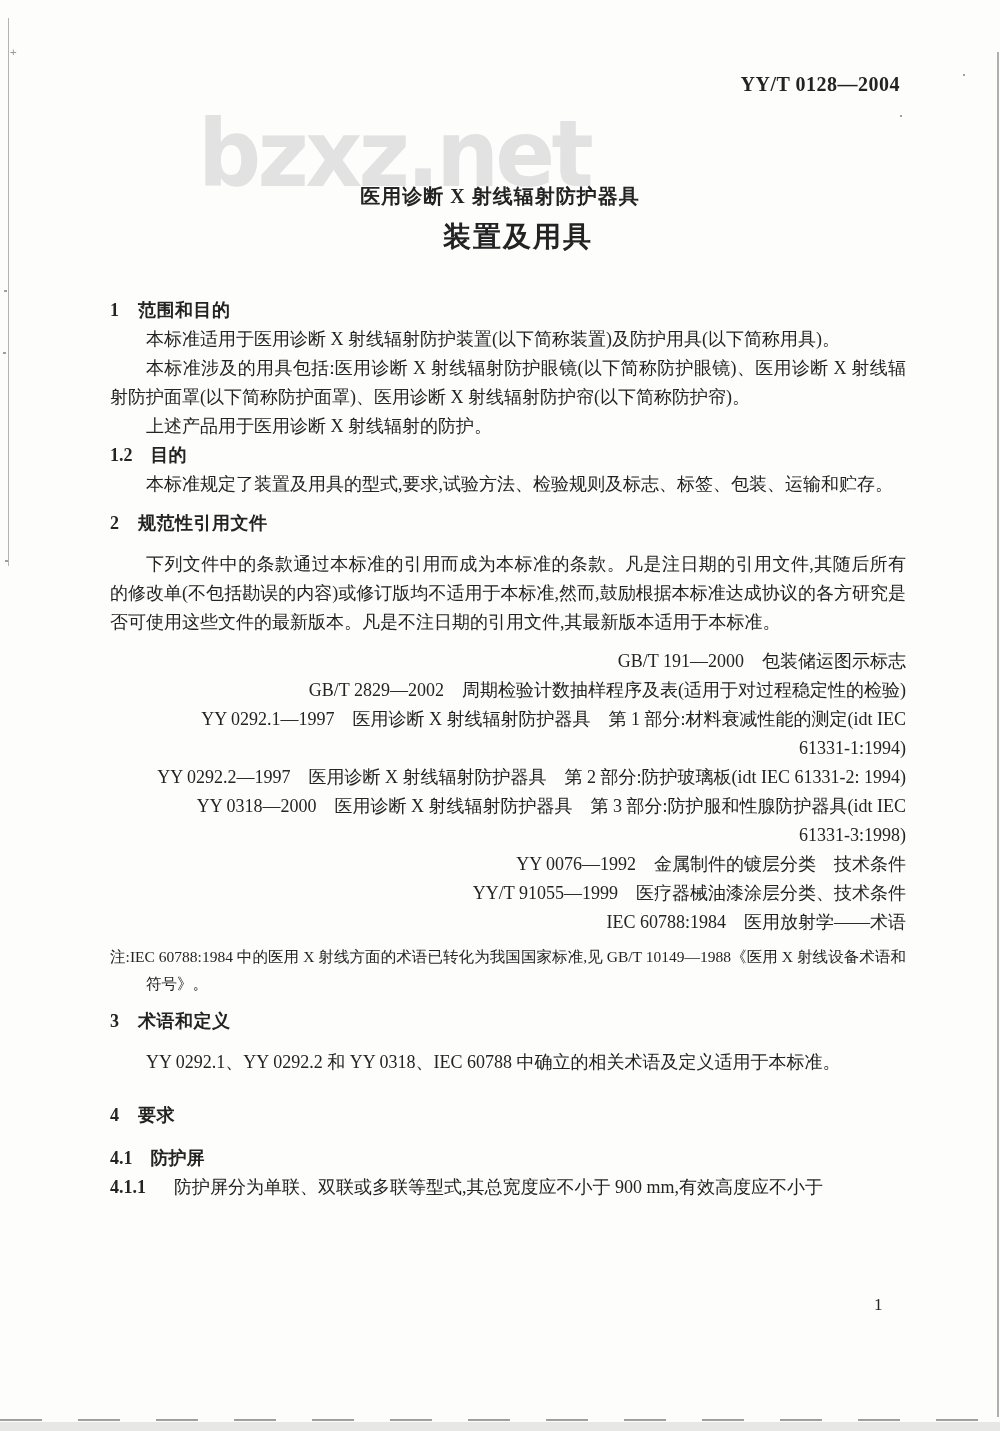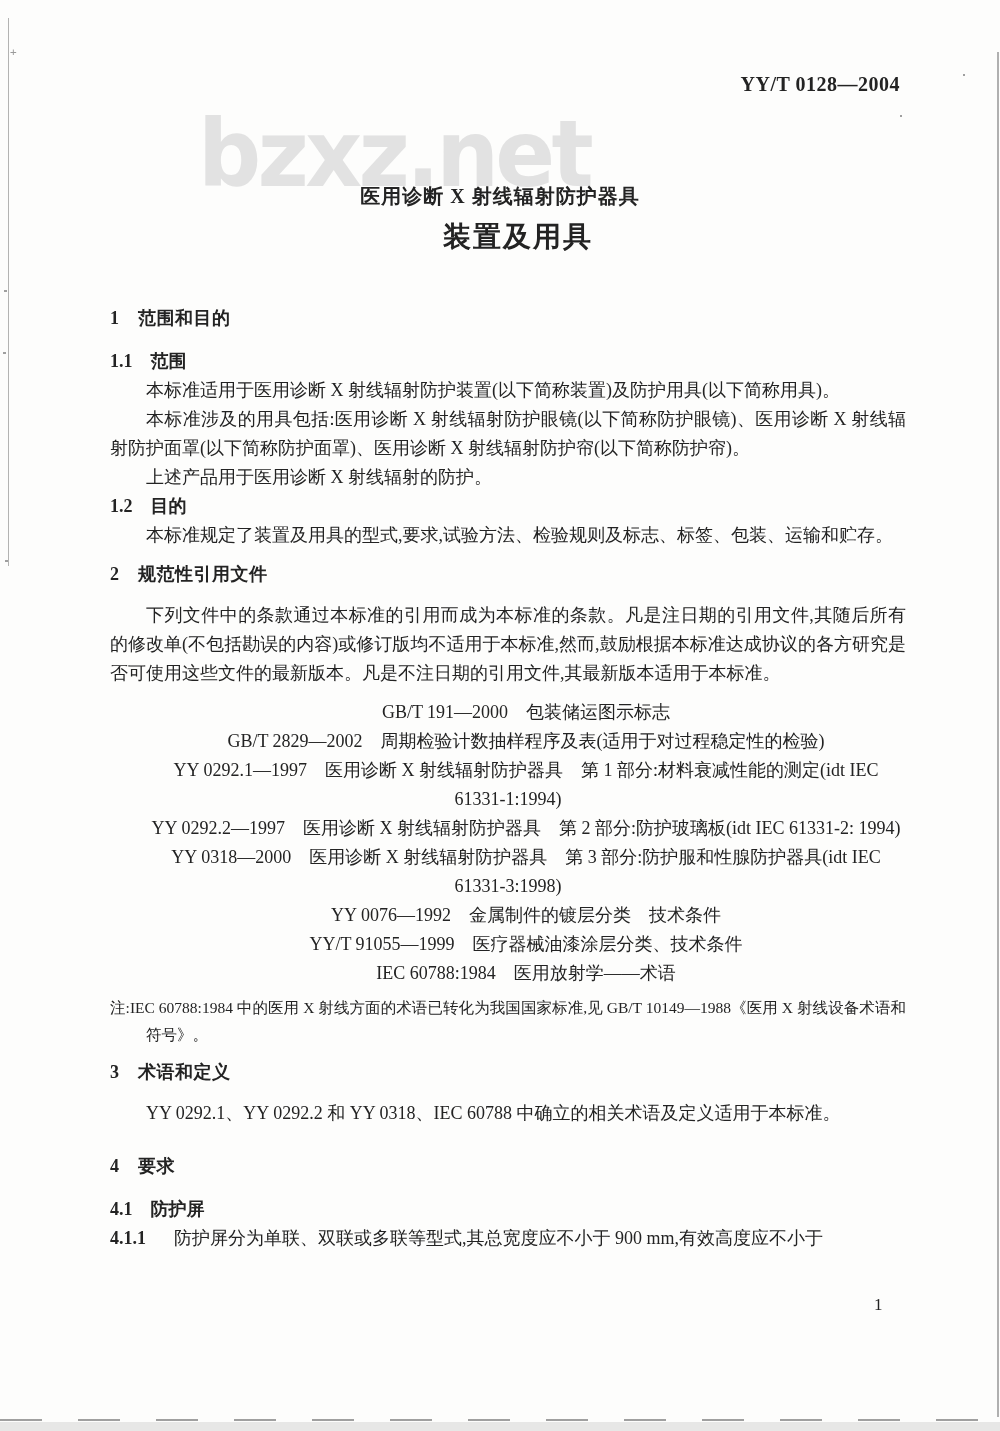--- a/index.html
+++ b/index.html
@@ -51,26 +51,26 @@
 
   
   .body{
     position:absolute;left:110px;top:296px;width:796px;
     font-size:18px;line-height:29px;z-index:1;
   }
   .h1{font-weight:bold;letter-spacing:.5px;}
   .h2{font-weight:bold;}
   .para{text-indent:2em;text-align:justify;}
   .noindent{text-indent:0;}
-  .ref{text-indent:2em;text-align:center;}
+  .ref{text-indent:2em;text-align:right;}
   .note{
     font-size:15.5px;line-height:27px;
     padding-left:36px;text-indent:-36px;text-align:justify;
   }
-  .mt6{margin-top:6px;}   .mt8{margin-top:8px;}
+  .mt6{margin-top:6px;}   .mt8{}
   .mt10{margin-top:10px;} .mt12{margin-top:12px;}
   .mt14{margin-top:14px;} .mt24{margin-top:24px;}
   .clause-num{font-weight:bold;margin-right:28px;}
 
   .page-number{
     position:absolute;left:874px;top:1295px;
     font-size:17px;font-family:"Liberation Serif",serif;
   }
 </style>
 </head>
@@ -93,21 +93,20 @@
   <div class="watermark">bzxz.net</div>
 
   <div class="doc-title">
     <div class="line1">医用诊断 X 射线辐射防护器具</div>
     <div class="line2">装置及用具</div>
   </div>
 
   <div class="body">
 
     <div class="h1 mt8">1　范围和目的</div>
-    <div class="h2 mt14">1.1　范围</div>
     <div class="para">本标准适用于医用诊断 X 射线辐射防护装置(以下简称装置)及防护用具(以下简称用具)。</div>
     <div class="para">本标准涉及的用具包括:医用诊断 X 射线辐射防护眼镜(以下简称防护眼镜)、医用诊断 X 射线辐射防护面罩(以下简称防护面罩)、医用诊断 X 射线辐射防护帘(以下简称防护帘)。</div>
     <div class="para">上述产品用于医用诊断 X 射线辐射的防护。</div>
     <div class="h2">1.2　目的</div>
     <div class="para">本标准规定了装置及用具的型式,要求,试验方法、检验规则及标志、标签、包装、运输和贮存。</div>
 
     <div class="h1 mt10">2　规范性引用文件</div>
     <div class="para mt12">下列文件中的条款通过本标准的引用而成为本标准的条款。凡是注日期的引用文件,其随后所有的修改单(不包括勘误的内容)或修订版均不适用于本标准,然而,鼓励根据本标准达成协议的各方研究是否可使用这些文件的最新版本。凡是不注日期的引用文件,其最新版本适用于本标准。</div>
 
     <div class="ref mt10">GB/T 191—2000　包装储运图示标志</div>

